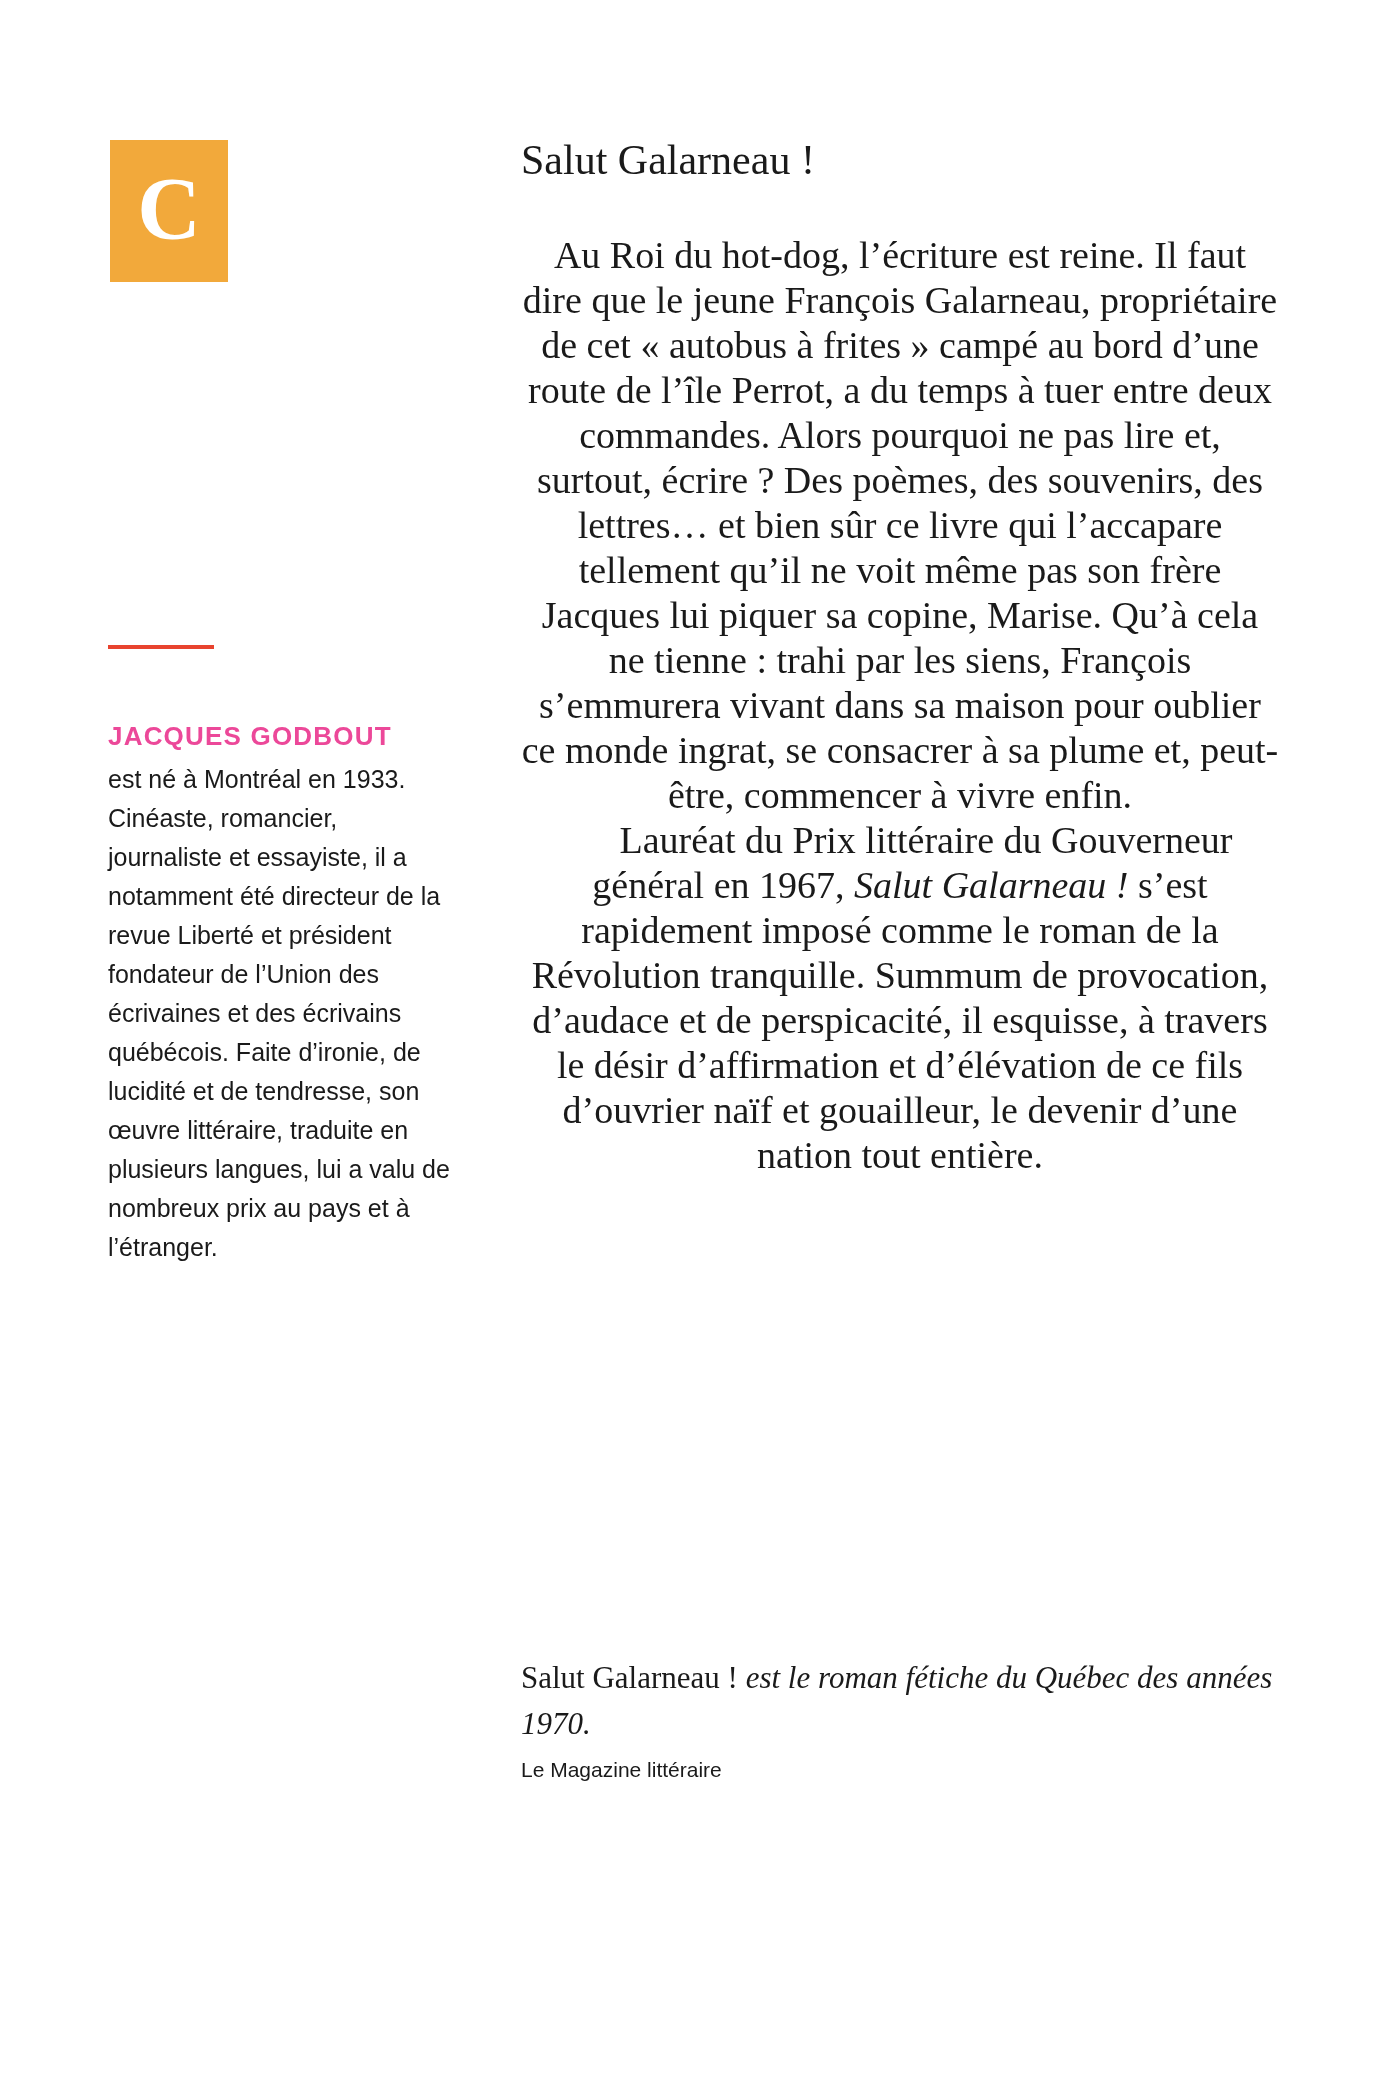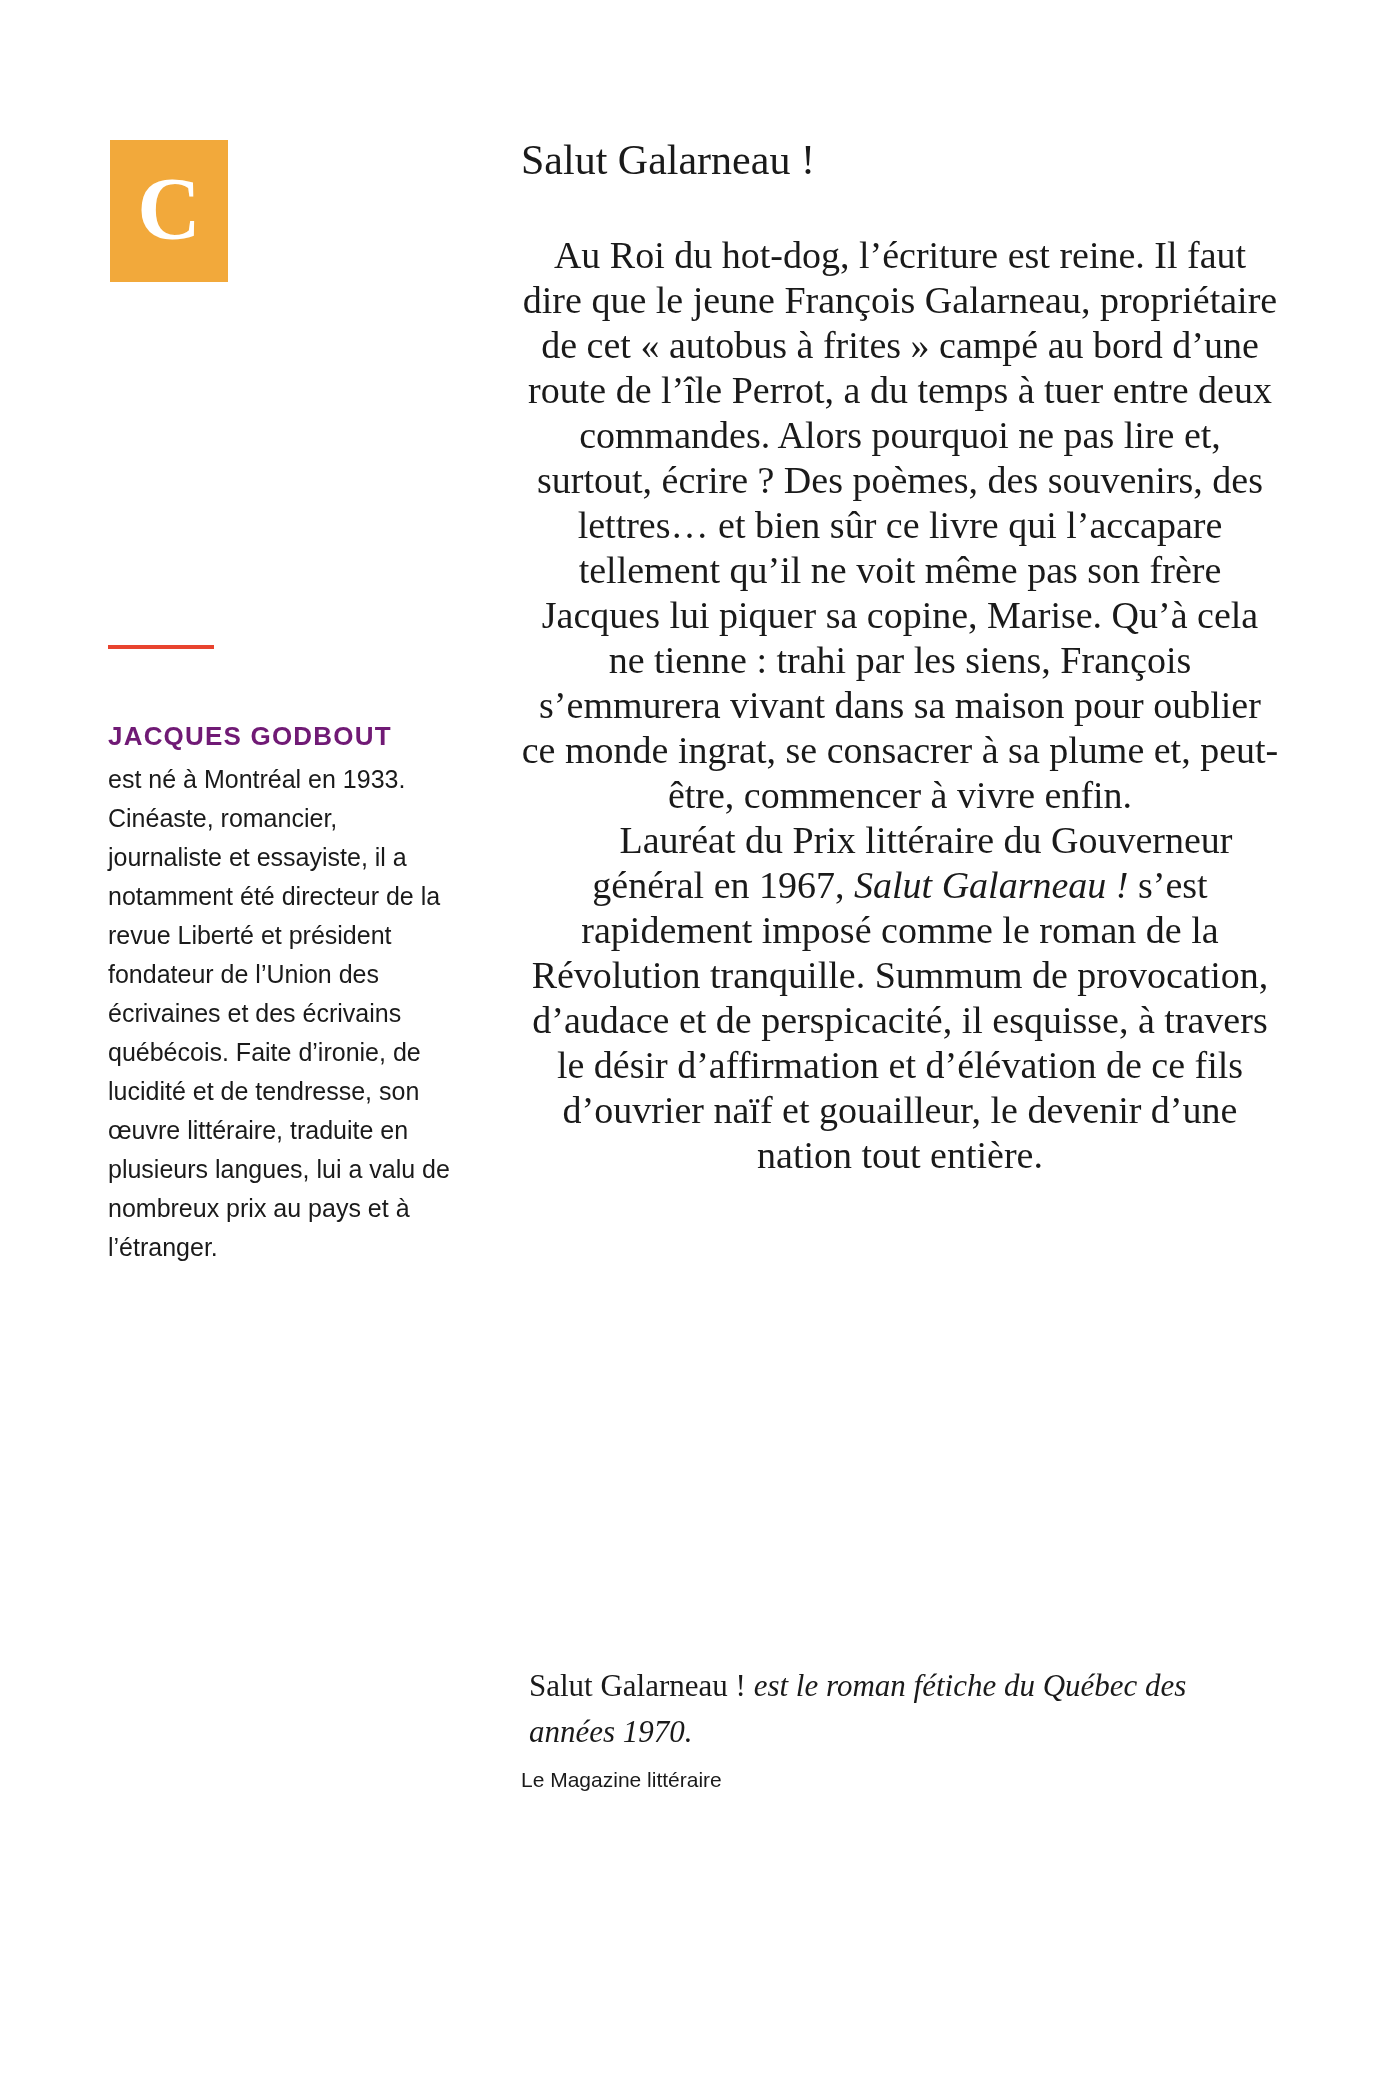--- a/index.html
+++ b/index.html
@@ -48,21 +48,21 @@
     width: 106px;
     height: 4px;
     background: #E8432E;
     margin: 0 0 72px 0;
   }
   .author-name {
     font-family: "Liberation Sans", sans-serif;
     font-weight: 700;
     font-size: 26px;
     letter-spacing: 1.2px;
-    color: #701a75;
+    color: #ec4899;
     margin: 4px 0 8px 0;
     white-space: nowrap;
   }
   .author-bio {
     font-family: "Liberation Sans", sans-serif;
     font-size: 25px;
     line-height: 39px;
     color: #1a1a1a;
   }
   .author-bio .it { }
@@ -97,21 +97,21 @@
     position: absolute;
     left: 521px;
     top: 1655px;
     width: 758px;
   }
   .quote-text {
     font-family: "Liberation Serif", serif;
     font-style: italic;
     font-size: 31px;
     line-height: 46px;
-    margin: 8px;
+    margin: 0;
   }
   .quote-text .roman { font-style: normal; }
   .quote-source {
     font-family: "Liberation Sans", sans-serif;
     font-style: normal;
     font-size: 21px;
     line-height: 34px;
     margin-top: 6px;
   }
 </style>

